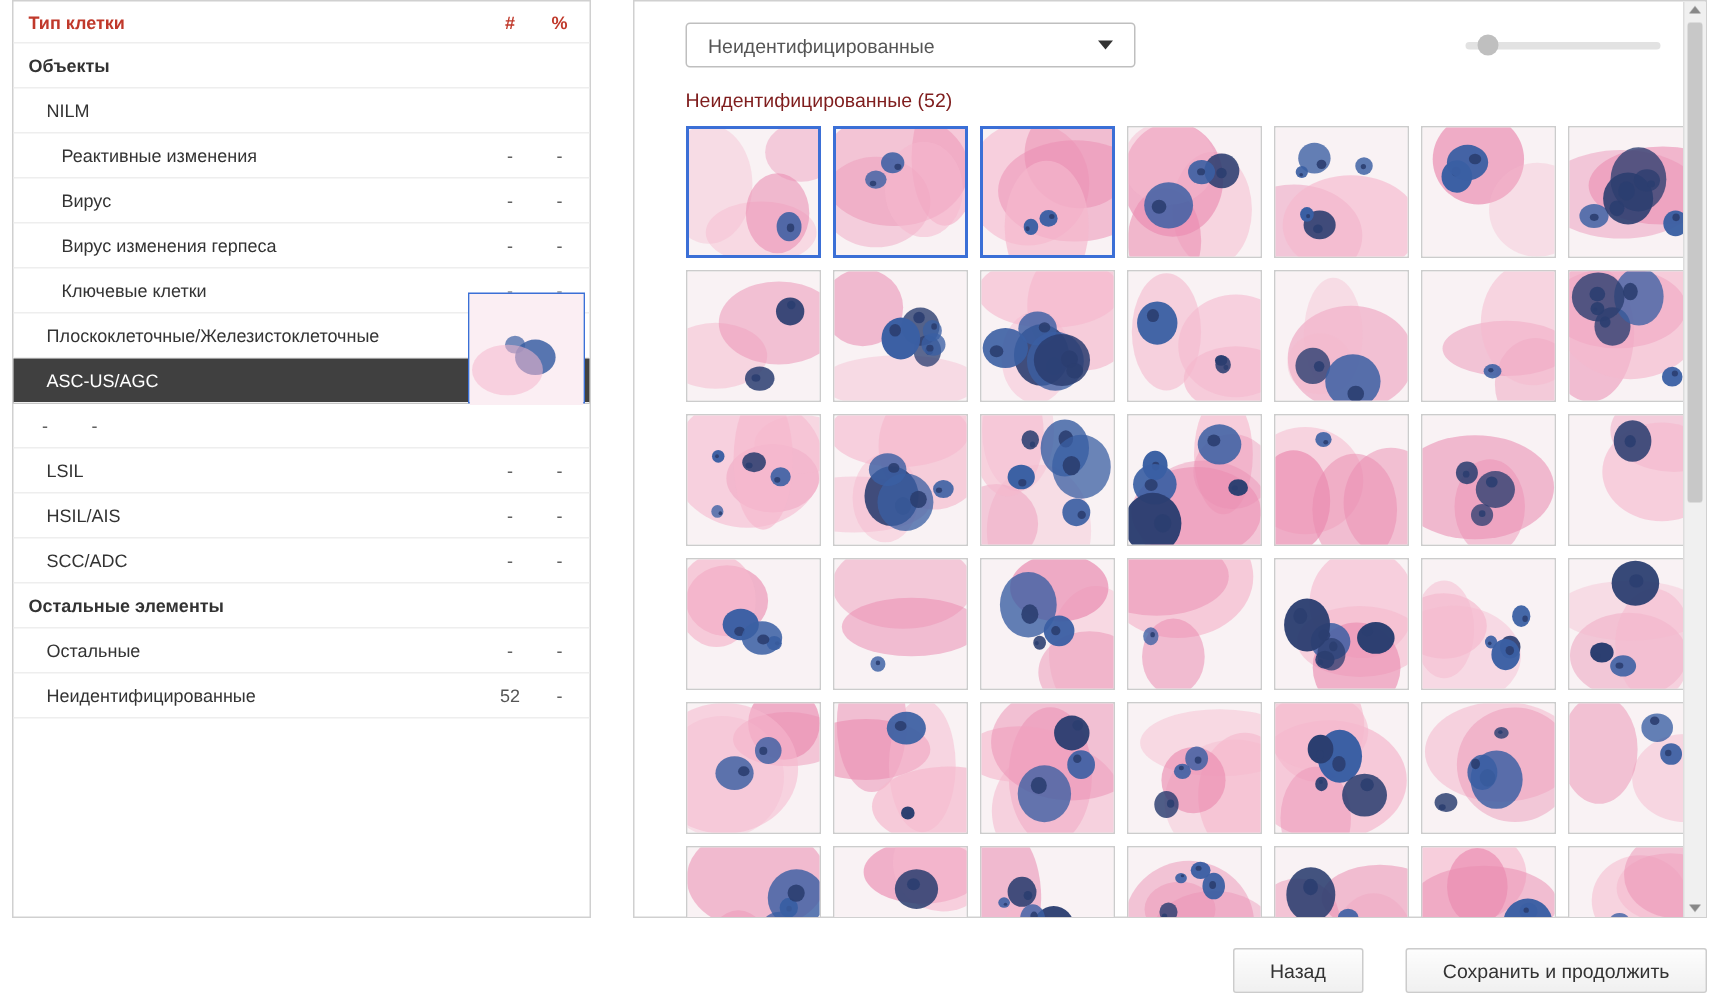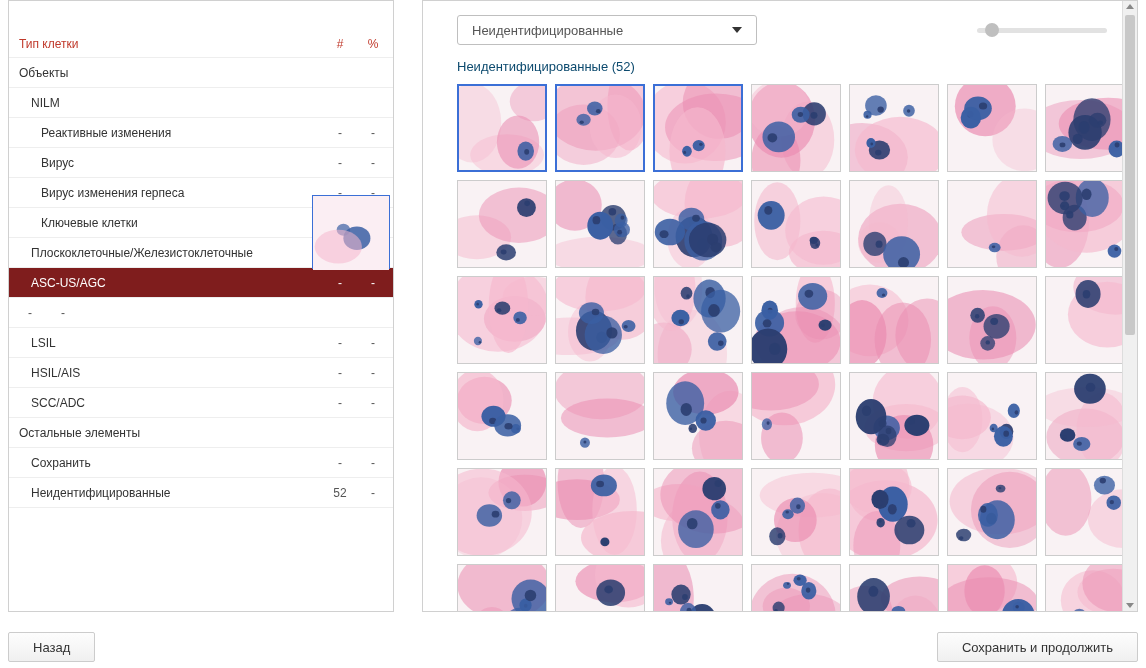--- a/index.html
+++ b/index.html
@@ -27,45 +27,44 @@
     border: 1px solid #d0d0d0;
     background: #fff;
     display: flex;
     flex-direction: column;
   }
   .table-header {
     display: flex;
     align-items: center;
     height: 28px;
     border-bottom: 1px solid #eee;
-    font-weight: normal;
+    font-weight: bold;
     color: #c0392b;
     font-size: 12px;
-    margin-top: 29px;
   }
   .col-name { flex: 1; padding-left: 10px; white-space: nowrap; overflow: hidden; text-overflow: ellipsis; }
   .col-count { width: 42px; text-align: center; }
   .col-pct { width: 32px; text-align: center; padding-right: 8px; }
 
   .tree-row {
     display: flex;
     align-items: center;
     height: 30px;
     border-bottom: 1px solid #eee;
     font-size: 12px;
     color: #333;
     cursor: pointer;
   }
   .tree-row .name { flex: 1; white-space: nowrap; overflow: hidden; text-overflow: ellipsis; }
   .tree-row .count { width: 42px; text-align: center; color: #555; }
   .tree-row .pct { width: 32px; text-align: center; padding-right: 8px; color: #555; }
-  .indent-0 { padding-left: 10px; }
+  .indent-0 { padding-left: 10px; font-weight: bold; }
   .indent-1 { padding-left: 22px; }
   .indent-2 { padding-left: 32px; }
-  .tree-row.selected { background: #7f1d1d; color: #fff; }
+  .tree-row.selected { background: #404040; color: #fff; }
   .tree-row.selected .count, .tree-row.selected .pct { color: #fff; }
 
   
   .drag-preview {
     position: absolute;
     width: 78px;
     height: 74px;
     border: 1px solid #3b6fd6;
     background: #fff;
     left: 312px;
@@ -141,21 +140,21 @@
   }
 
   .gallery-wrap {
     flex: 1;
     position: relative;
     overflow: hidden;
     padding: 0 10px 0 34px;
   }
   .gallery-title {
     font-size: 13px;
-    color: #0c4a6e;
+    color: #7f1d1d;
     padding: 4px 0 10px 0;
   }
   .gallery-grid {
     display: grid;
     grid-template-columns: repeat(7, 90px);
     gap: 8px;
     overflow-y: auto;
   }
   .thumb {
     width: 90px;
@@ -194,21 +193,22 @@
     background: #c8c8c8;
     border-radius: 2px;
   }
 
   
   .btn-bar {
     position: absolute;
     left: 8px; right: 8px;
     bottom: 6px;
     display: flex;
-    justify-content: space-between;
+    justify-content: flex-end;
+    gap: 28px;
   }
   .btn {
     height: 30px;
     border: 1px solid #ccc;
     background: linear-gradient(#fdfdfd,#f0f0f0);
     font-size: 13px;
     color: #333;
     padding: 0 24px;
     border-radius: 2px;
     cursor: pointer;
@@ -286,21 +286,21 @@
           <div class="name indent-1">SCC/ADC</div>
           <div class="count">-</div>
           <div class="pct">-</div>
         </div>
         <div class="tree-row">
           <div class="name indent-0">Остальные элементы</div>
           <div class="count"></div>
           <div class="pct"></div>
         </div>
         <div class="tree-row">
-          <div class="name indent-1">Сохранить</div>
+          <div class="name indent-1">Остальные</div>
           <div class="count">-</div>
           <div class="pct">-</div>
         </div>
         <div class="tree-row">
           <div class="name indent-1">Неидентифицированные</div>
           <div class="count">52</div>
           <div class="pct">-</div>
         </div>
       </div>
   </div>

